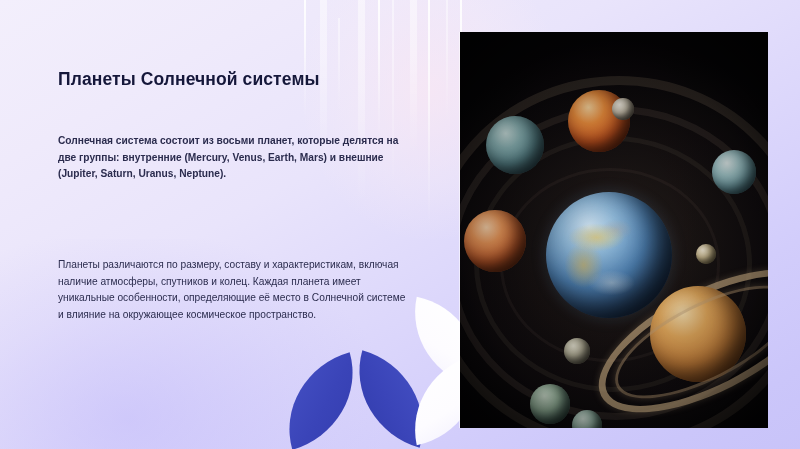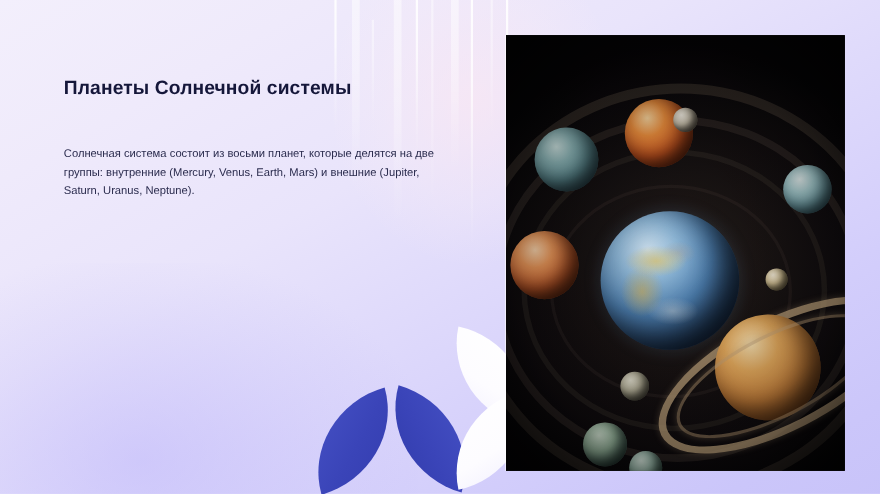--- a/index.html
+++ b/index.html
@@ -93,21 +93,21 @@
   }
 
   .para {
     position: absolute;
     left: 58px;
     width: 354px;
     font-size: 10.2px;
     line-height: 1.62;
     color: #2b2c4e;
   }
-  .para-1 { top: 123px; }
+  .para-1 { top: 123px; font-weight: bold; }
   .para-2 { top: 247px; }
 
   
   .petals {
     position: absolute;
     left: 270px;
     top: 300px;
     width: 210px;
     height: 149px;
     pointer-events: none;
@@ -303,20 +303,21 @@
     <div class="streak soft" style="left:92px;height:188px;"></div>
     <div class="streak wide" style="left:110px;height:158px;"></div>
     <div class="streak" style="left:128px;height:224px;"></div>
     <div class="streak soft" style="left:146px;height:126px;"></div>
     <div class="streak" style="left:160px;height:196px;"></div>
   </div>
 
   <h1 class="title">Планеты Солнечной системы</h1>
 
   <p class="para para-1">Солнечная система состоит из восьми планет, которые делятся на две группы: внутренние (Mercury, Venus, Earth, Mars) и внешние (Jupiter, Saturn, Uranus, Neptune).</p>
+  <p class="para para-2">Планеты различаются по размеру, составу и характеристикам, включая наличие атмосферы, спутников и колец. Каждая планета имеет уникальные особенности, определяющие её место в Солнечной системе и влияние на окружающее космическое пространство.</p>
 
   <div class="petals">
     <div class="petal petal-blue-left"></div>
     <div class="petal petal-blue-right"></div>
     <div class="petal petal-white-top"></div>
     <div class="petal petal-white-bottom"></div>
   </div>
 
   <div class="photo-frame">
     <div class="space"></div>

